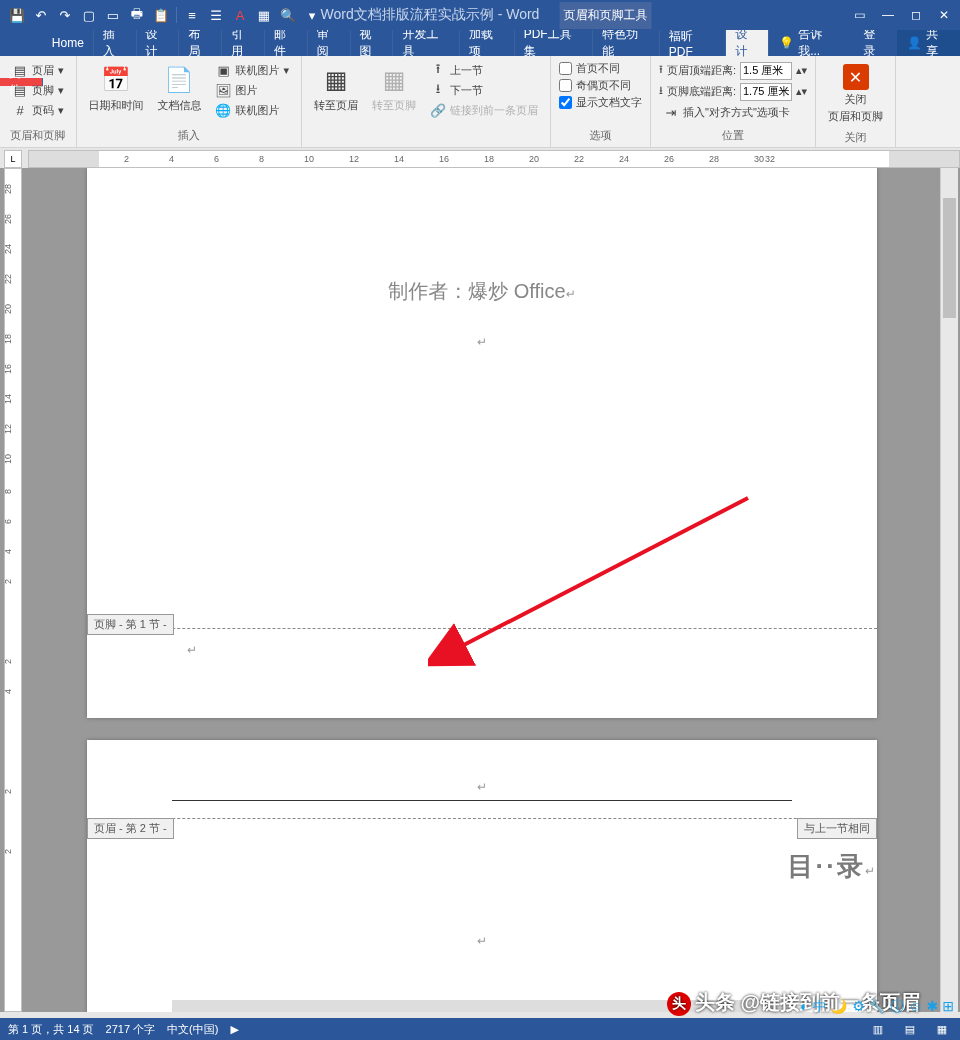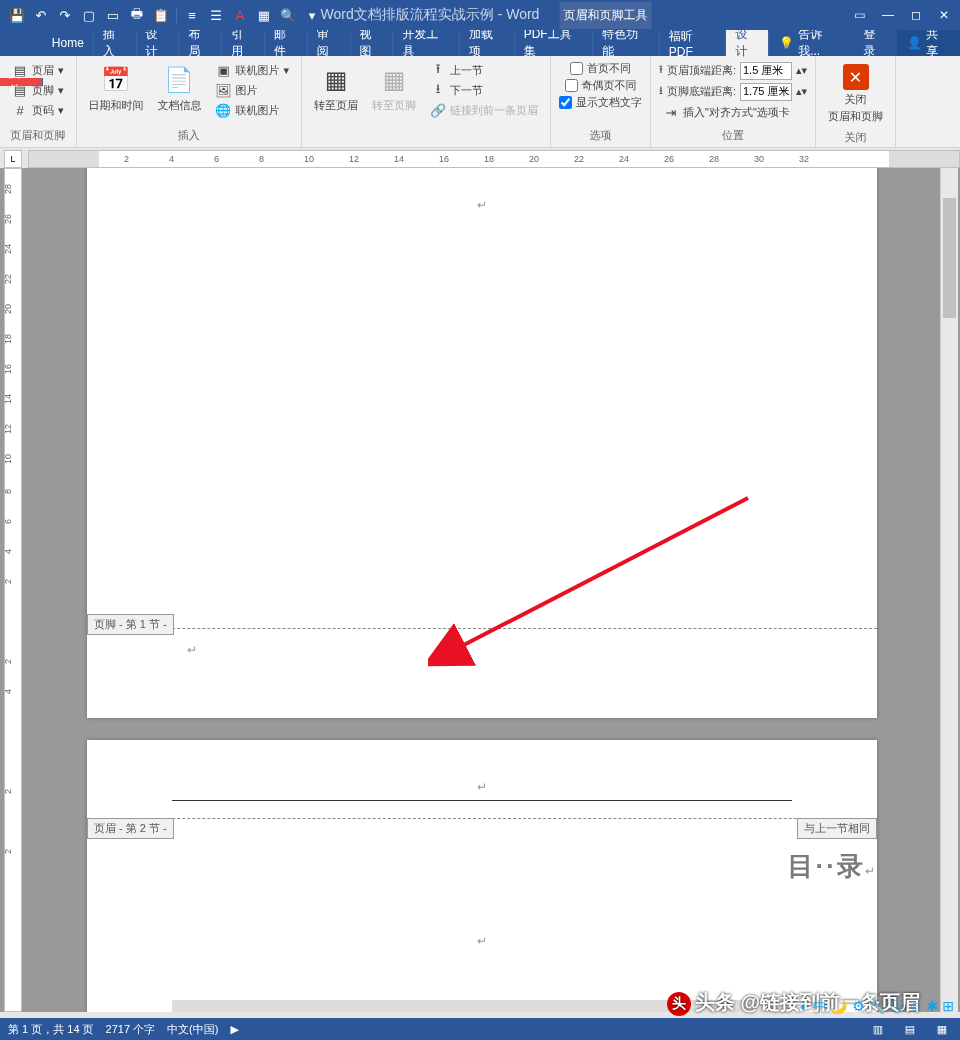--- a/index.html
+++ b/index.html
@@ -28,21 +28,21 @@
 
 .ribbon { background: #f1f1f1; height: 92px; display: flex; border-bottom: 1px solid #d4d4d4; }
 .rgroup { border-right: 1px solid #d4d4d4; padding: 4px 8px 0; display: flex; flex-direction: column; font-size: 12px; color: #444; }
 .rgroup-body { flex: 1; display: flex; align-items: flex-start; gap: 6px; }
 .rgroup-label { text-align: center; font-size: 11px; color: #666; padding: 2px 0 4px; }
 .rbtn-sm { display: flex; align-items: center; gap: 4px; padding: 2px 4px; font-size: 11px; cursor: pointer; white-space: nowrap; }
 .rbtn-sm .ico { width: 16px; height: 16px; display: inline-flex; align-items: center; justify-content: center; font-size: 13px; }
 .rbtn-lg { display: flex; flex-direction: column; align-items: center; gap: 2px; padding: 4px; cursor: pointer; font-size: 11px; text-align: center; }
 .rbtn-lg .ico { width: 32px; height: 32px; display: flex; align-items: center; justify-content: center; font-size: 24px; }
 .vstack { display: flex; flex-direction: column; gap: 0px; }
-.chk { display: flex; align-items: center; gap: 4px; font-size: 11px; padding: 1px 0; justify-content: center; }
+.chk { display: flex; align-items: center; gap: 4px; font-size: 11px; padding: 1px 0; }
 .chk input { width: 13px; height: 13px; }
 .dist-row { display: flex; align-items: center; gap: 4px; font-size: 11px; padding: 1px 0; }
 .dist-row input { width: 52px; height: 18px; font-size: 11px; border: 1px solid #ababab; padding: 0 2px; }
 .close-x { width: 26px; height: 26px; background: #da3b01; color: #fff; display: flex; align-items: center; justify-content: center; font-size: 16px; border-radius: 3px; }
 .disabled { color: #b0b0b0; }
 
 
 .ruler-h { background: #fff; height: 18px; margin-left: 28px; border: 1px solid #c0c0c0; position: relative; font-size: 9px; color: #666; overflow: hidden; }
 .ruler-h .num { position: absolute; top: 3px; }
 .ruler-h .shade { position: absolute; top: 0; bottom: 0; background: #ddd; }
@@ -273,21 +273,21 @@
       <div class="num" style="left:320px;">12</div>
     <div class="num" style="left:365px;">14</div>
       <div class="num" style="left:410px;">16</div>
     <div class="num" style="left:455px;">18</div>
       <div class="num" style="left:500px;">20</div>
     <div class="num" style="left:545px;">22</div>
       <div class="num" style="left:590px;">24</div>
     <div class="num" style="left:635px;">26</div>
       <div class="num" style="left:680px;">28</div>
     <div class="num" style="left:725px;">30</div>
-      <div class="num" style="left:770px;">32</div>
+      <div class="num" style="left:736px;">32</div>
   </div>
 </div>
 
 <div class="doc-scroll">
   <div class="ruler-v">
     <div class="vnum" style="top:20px;">28</div>
       <div class="vnum" style="top:50px;">26</div>
     <div class="vnum" style="top:80px;">24</div>
       <div class="vnum" style="top:110px;">22</div>
     <div class="vnum" style="top:140px;">20</div>
@@ -302,20 +302,21 @@
       <div class="vnum" style="top:410px;">2</div>
     <div class="vnum" style="top:490px;">2</div>
       <div class="vnum" style="top:520px;">4</div>
     <div class="vnum" style="top:620px;">2</div>
       <div class="vnum" style="top:680px;">2</div>
   </div>
 
   <div class="pages">
 
     <div class="page page1">
+      <div class="body-txt" style="padding-top:110px;"><span>制作者：爆炒 Office</span><span class="para-mark">↵</span></div>
       <div style="text-align:center;padding-top:30px;" class="para-mark">↵</div>
       <div class="dash" style="top:460px;"></div>
       <div class="footer-tag" style="left:0;top:446px;">页脚 - 第 1 节 -</div>
       <div style="position:absolute;left:100px;top:475px;" class="para-mark">↵</div>
     </div>
 
     <svg class="arrow" style="left:400px;top:320px;width:330px;height:180px;">
       <defs>
           <marker id="ah" markerWidth="12" markerHeight="12" refX="2" refY="6" orient="auto">
             <path d="M0,0 L12,6 L0,12 Z" fill="#e81123"></path>

